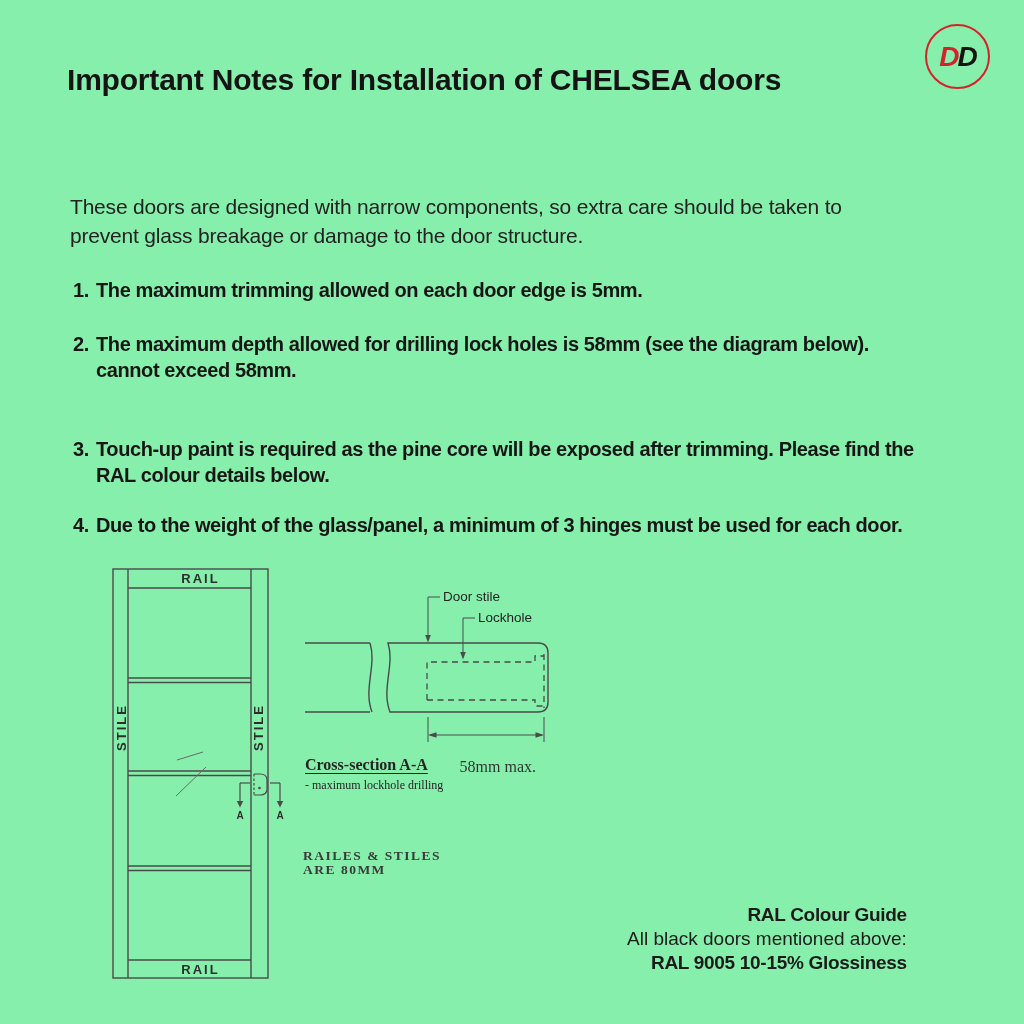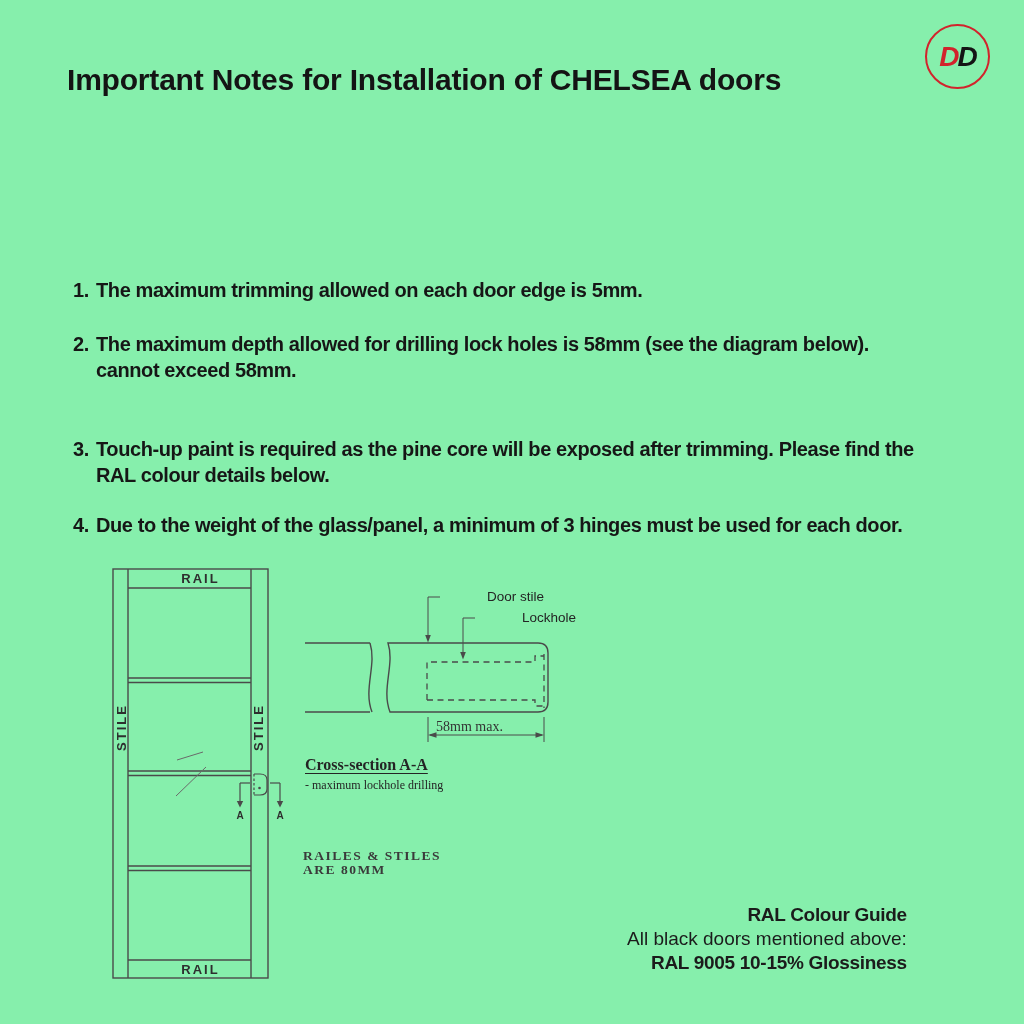--- a/index.html
+++ b/index.html
@@ -38,24 +38,24 @@
   .rail-label {
     left:28px; width:123px; text-align:center; font-size:13px; font-weight:700;
     letter-spacing:2px;
     margin-left:11px;
   }
   .stile-label {
     width:60px; height:15px; text-align:center; font-size:13px; font-weight:700;
     letter-spacing:2px; transform:rotate(-90deg);
   }
   .a-label { width:16px; text-align:center; font-size:10px; font-weight:700; }
-  .callout { font-size:13.5px; color:#242424;margin-left:44px; }
+  .callout { font-size:13.5px; color:#242424; }
   .dim-label {
-    font-family:"Liberation Serif", serif; font-size:14px; width:100px;
-    text-align:left; color:#333;
+    font-family:"Liberation Serif", serif; font-size:16px; width:100px;
+    text-align:right; color:#333;margin-top:39px;
   }
   .cs-title {
     font-family:"Liberation Serif", serif; font-size:16px; font-weight:700;
     text-decoration:underline; text-underline-offset:3px; color:#242424;
   }
   .cs-sub { font-family:"Liberation Serif", serif; font-size:12px; color:#242424;text-align:center; }
   .block-note { font-size:13.5px; font-weight:700; letter-spacing:1.5px; color:#3a3a3a; line-height:14px;font-family:Liberation Serif, serif; }
   
   .ral { position:absolute; left:627px; top:903px; font-size:19px; line-height:24px; color:#1b1b1b; white-space:nowrap;text-align:right; }
   .ral .bold { font-weight:700; letter-spacing:-0.3px; }
@@ -65,20 +65,24 @@
 
 <div class="page">
 
   <h1 class="title">Important Notes for Installation of CHELSEA doors</h1>
 
   <div class="logo">
     <span class="d1">D</span>
     <span class="d2">D</span>
   </div>
 
+  <div class="intro">
+    <div>These doors are designed with narrow components, so extra care should be taken to</div>
+    <div>prevent glass breakage or damage to the door structure.</div>
+  </div>
 
   <div class="note-item" style="top:277px">
     <span class="num">1.</span>
     <span>
         <span class="ln">The maximum trimming allowed on each door edge is 5mm.</span>
       </span>
   </div>
 
   <div class="note-item" style="top:331px">
     <span class="num">2.</span>

